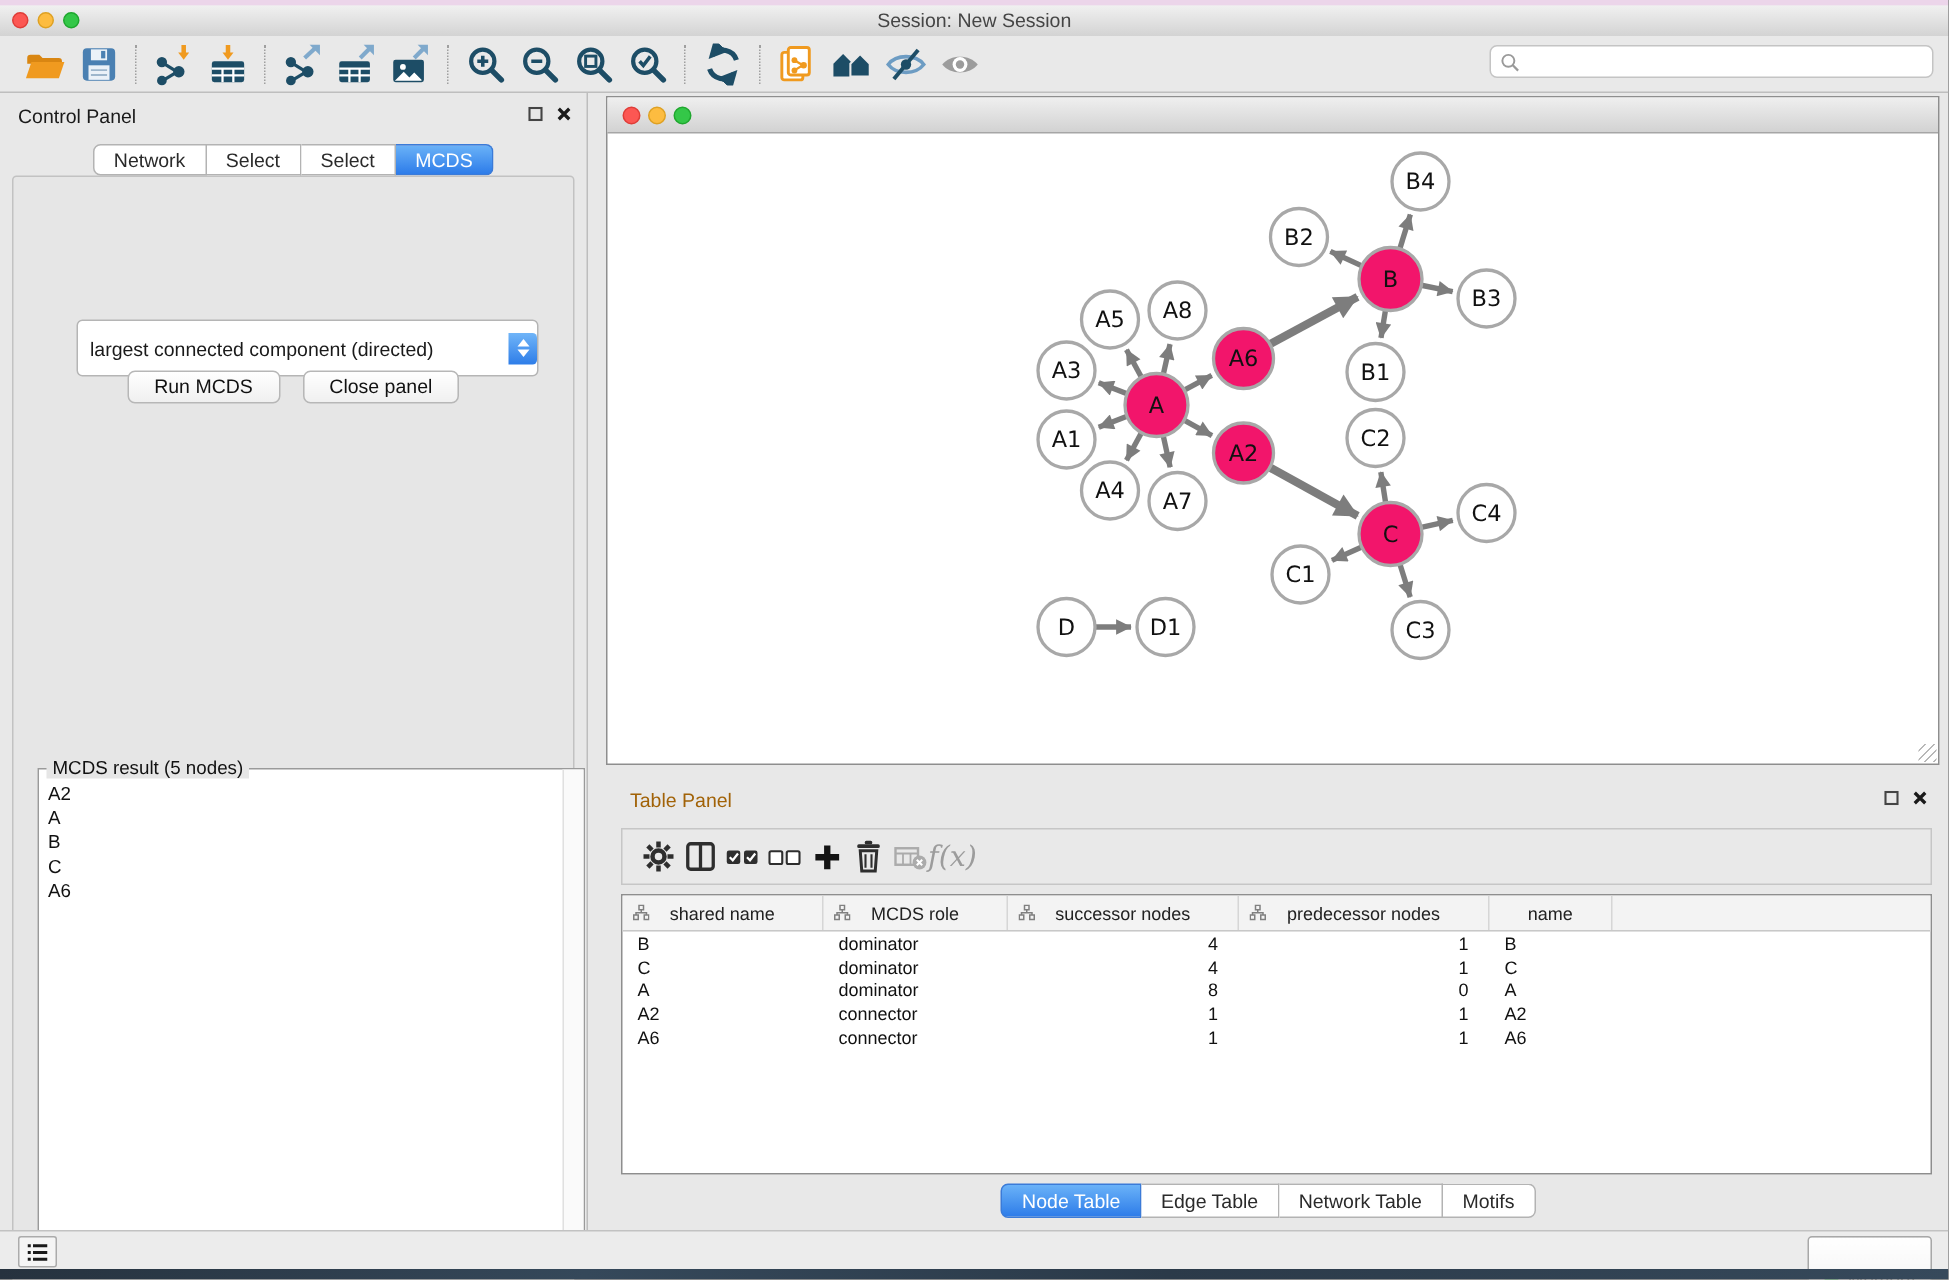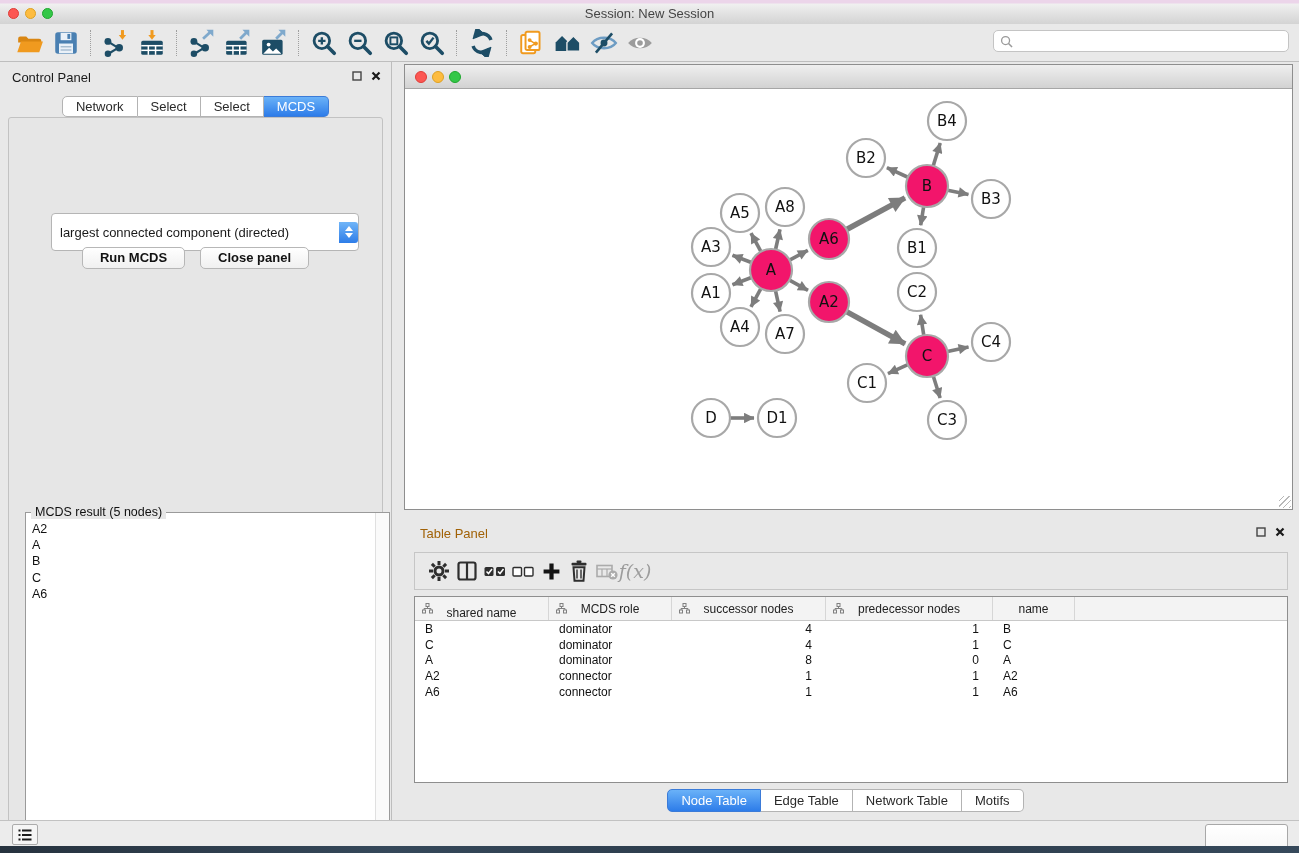--- a/index.html
+++ b/index.html
@@ -45,21 +45,21 @@
   .dropdown{position:absolute;left:42px;top:95px;width:308px;height:38px;background:#fff;
     border:1px solid #B5B5B5;border-radius:4px;box-sizing:border-box;display:flex;align-items:center;}
   .dropdown .dd-value{flex:1;font-size:13px;color:#1A1A1A;padding-left:8px;white-space:nowrap;overflow:hidden;}
   .dd-stepper{width:19px;height:21px;border-radius:0 3px 3px 0;background:linear-gradient(#70B5F8,#2E7DE8);
     display:flex;flex-direction:column;align-items:center;justify-content:center;gap:2px;}
   .dd-stepper i{width:0;height:0;border-left:4px solid transparent;border-right:4px solid transparent;}
   .dd-stepper i.up{border-bottom:5px solid #fff;}
   .dd-stepper i.down{border-top:5px solid #fff;}
   .btn-row{position:absolute;left:0;width:100%;top:129px;display:flex;justify-content:center;gap:15px;}
   .pushbtn{height:22px;line-height:20px;padding:0 17px;font-size:13px;color:#111;
-    background:linear-gradient(#FFFFFF,#F0F0F0);border:1px solid #B7B7B7;border-radius:5px;font-weight:bold;}
+    background:linear-gradient(#FFFFFF,#F0F0F0);border:1px solid #B7B7B7;border-radius:5px;}
   .fieldset{position:absolute;left:16px;top:394px;width:365px;height:339px;background:#fff;
     border:1px solid #9A9A9A;box-sizing:border-box;}
   .fieldset .legend{position:absolute;left:5px;top:-8px;background:#E6E6E6;padding:0 4px;font-size:12.5px;color:#111;}
   .mcds-list{position:absolute;left:1px;top:8px;bottom:1px;right:14px;overflow:hidden;
     font-size:12.5px;color:#111;padding-left:5px;line-height:16.2px;}
   .mcds-scroll{position:absolute;right:0;top:0;bottom:0;width:13px;background:#FAFAFA;border-left:1px solid #E0E0E0;}
   
   .workspace{position:absolute;left:392px;top:62px;width:907px;height:758px;background:#E8E8E8;}
   .net-window{position:absolute;left:12px;top:2px;width:889px;height:446px;background:#fff;
     border:1px solid #8E8E8E;box-sizing:border-box;}
@@ -512,21 +512,21 @@
             <line x1="6" y1="6" x2="6" y2="13.5" stroke="#ABABAB" stroke-width="1.2"></line>
             <line x1="11" y1="6" x2="11" y2="13.5" stroke="#ABABAB" stroke-width="1.2"></line>
             <circle cx="17" cy="12" r="4.6" fill="#ABABAB"></circle>
             <path d="M15.2 10.2 l3.6 3.6 M18.8 10.2 l-3.6 3.6" stroke="#fff" stroke-width="1.4"></path>
           </svg>
         </span>
         <span class="tico fx">f(x)</span>
       </div>
       <div class="tbl-box">
         <div class="tbl-header" id="tbl-head">
-            <div class="th" style="width: 134px; align-items: flex-end;">
+            <div class="th" style="width: 134px;">
               <span class="tree-ico"><svg width="11" height="11" viewBox="0 0 11 11">
                   <rect x="4" y="0.5" width="3" height="3" fill="none" stroke="#808080"></rect>
                   <rect x="0.5" y="7" width="3" height="3" fill="none" stroke="#808080"></rect>
                   <rect x="7.5" y="7" width="3" height="3" fill="none" stroke="#808080"></rect>
                   <path d="M5.5 3.5 v2 M2 7 v-1.5 h7 V7" fill="none" stroke="#808080"></path>
                 </svg></span>
               <span>shared name</span>
             </div>
             <div class="th" style="width: 123px;">
               <span class="tree-ico"><svg width="11" height="11" viewBox="0 0 11 11">

